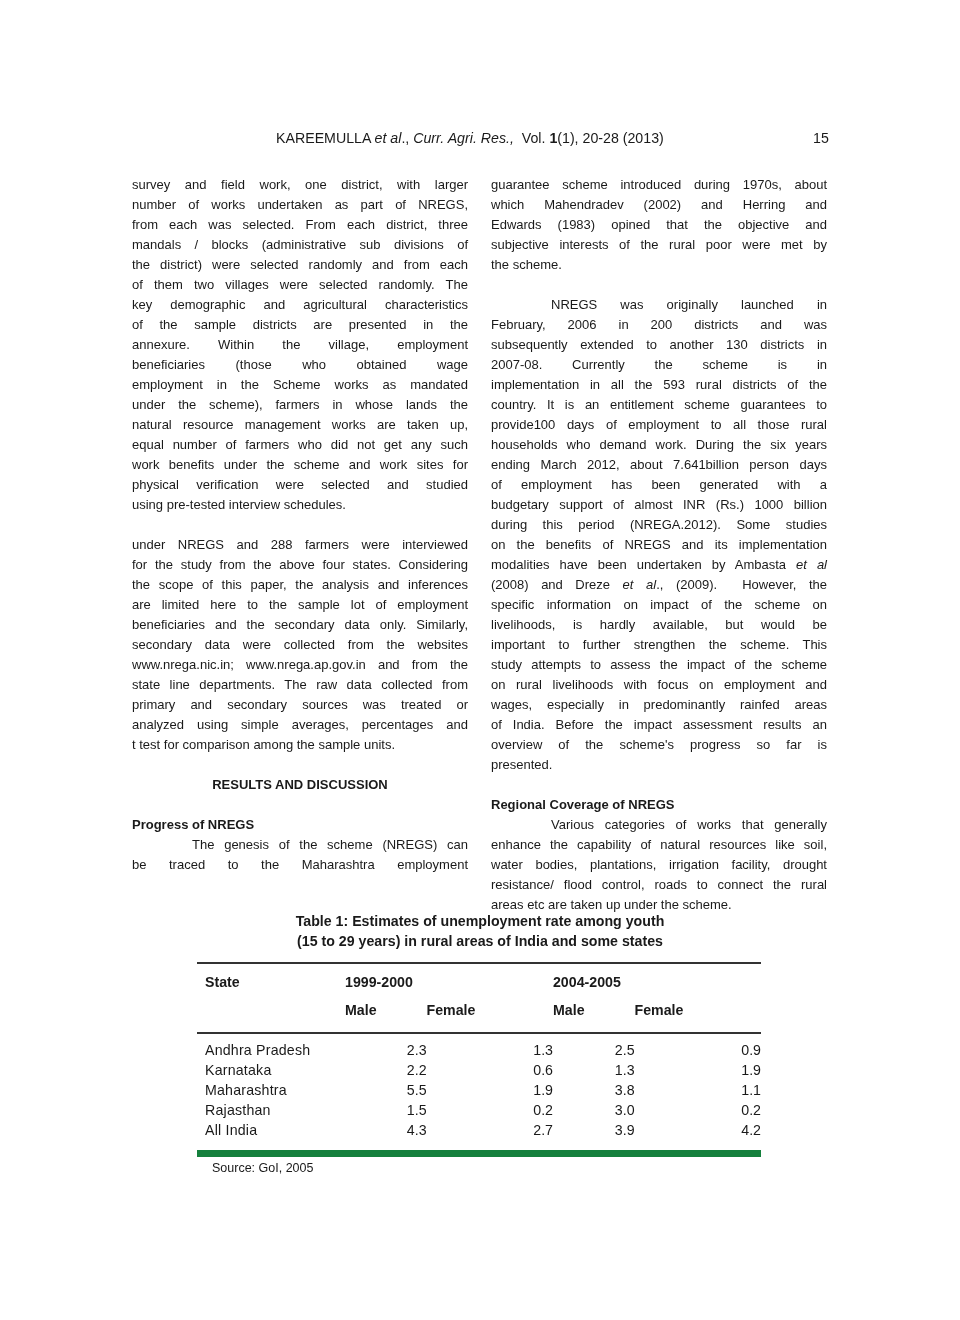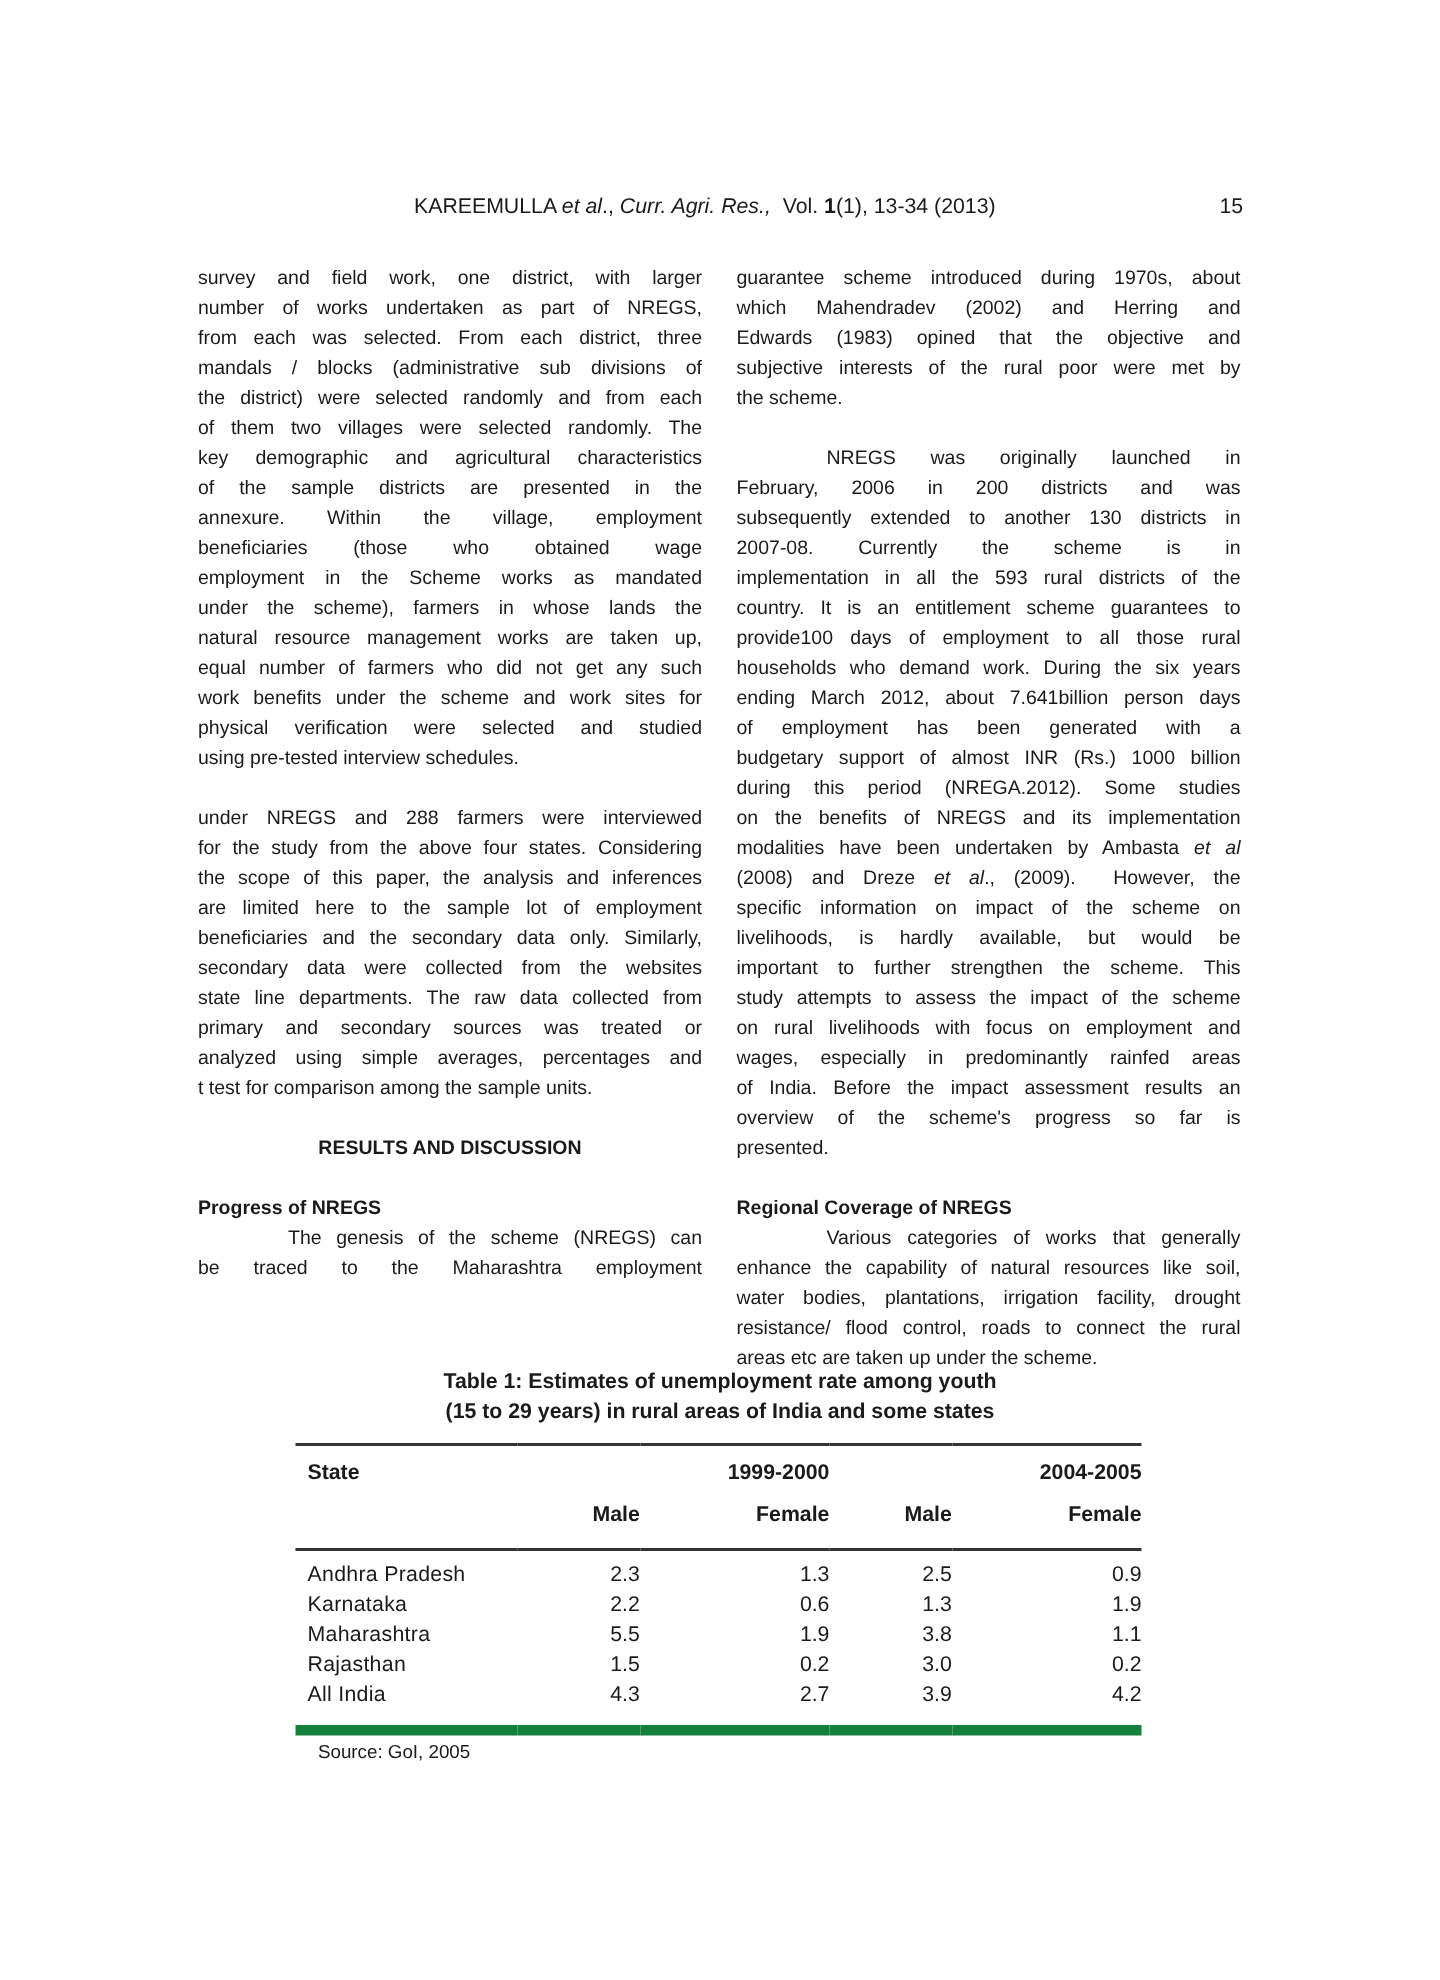--- a/index.html
+++ b/index.html
@@ -17,33 +17,33 @@
   .blank { height: 20px; }
   .heading-center { display: block; height: 20px; font-weight: bold; text-align: center; padding-left: 0; }
   .heading { display: block; height: 20px; font-weight: bold; }
   .table-caption { position: absolute; top: 911px; left: 0; width: 960px; text-align: center; font-weight: bold; font-size: 14.2px; line-height: 20px; }
   .table-caption span { display: block; }
   table.data { position: absolute; top: 962px; left: 197px; width: 564px; border-collapse: collapse; font-size: 14.2px; }
   table.data td, table.data th { padding: 0; height: 20px; }
   table.data thead tr.top th { border-top: 2px solid #333; }
   table.data thead tr.r1 th { padding-top: 8px; height: 20px; }
   table.data thead tr.r2 th { padding-top: 8px; padding-bottom: 12px; border-bottom: 2px solid #333; }
-  table.data th { font-weight: bold; text-align: right; }
+  table.data th { font-weight: bold; text-align: left; }
   table.data th.state { text-align: left; padding-left: 8px; width: 140px; }
   table.data tbody tr.first td { padding-top: 6px; }
   table.data tbody tr.lastrow td { padding-bottom: 10px; border-bottom: 7px solid #15803d; }
   table.data td.state { text-align: left; padding-left: 8px; letter-spacing: 0.2px; }
   table.data td.num { text-align: right; }
   .source { position: absolute; top: 1161px; left: 212px; font-size: 12.5px; }
 </style>
 </head>
 <body>
 
 <div class="running-head">
-  <span class="cite"><span>KAREEMULLA </span><i>et al</i><span>., </span><i>Curr. Agri. Res.,</i><span style="white-space:pre">  Vol. </span><b>1</b><span>(1), 13-34 (2013)</span></span>
+  <span class="cite"><span>KAREEMULLA </span><i>et al</i><span>., </span><i>Curr. Agri. Res.,</i><span style="white-space:pre">  Vol. </span><b>1</b><span>(1), 20-28 (2013)</span></span>
   <span class="pageno">15</span>
 </div>
 
 <div class="col left">
   <div>
     <span class="line">survey and field work, one district, with larger</span>
     <span class="line">number of works undertaken as part of NREGS,</span>
     <span class="line">from each was selected. From each district, three</span>
     <span class="line">mandals / blocks (administrative sub divisions of</span>
     <span class="line">the district) were selected randomly and from each</span>
@@ -61,20 +61,21 @@
     <span class="line last">using pre-tested interview schedules.</span>
   </div>
   <div class="blank"></div>
   <div>
     <span class="line">under NREGS and 288 farmers were interviewed</span>
     <span class="line">for the study from the above four states.  Considering</span>
     <span class="line">the scope of this paper, the analysis and inferences</span>
     <span class="line">are limited here to the sample lot of employment</span>
     <span class="line">beneficiaries and the secondary data only. Similarly,</span>
     <span class="line">secondary data were collected from the websites</span>
+    <span class="line">www.nrega.nic.in; www.nrega.ap.gov.in and from the</span>
     <span class="line">state line departments. The raw data collected from</span>
     <span class="line">primary and secondary sources was treated or</span>
     <span class="line">analyzed using simple averages, percentages and</span>
     <span class="line last">t test for comparison among the sample units.</span>
   </div>
   <div class="blank"></div>
   <span class="heading-center">RESULTS AND DISCUSSION</span>
   <div class="blank"></div>
   <span class="heading">Progress of NREGS</span>
   <div>

